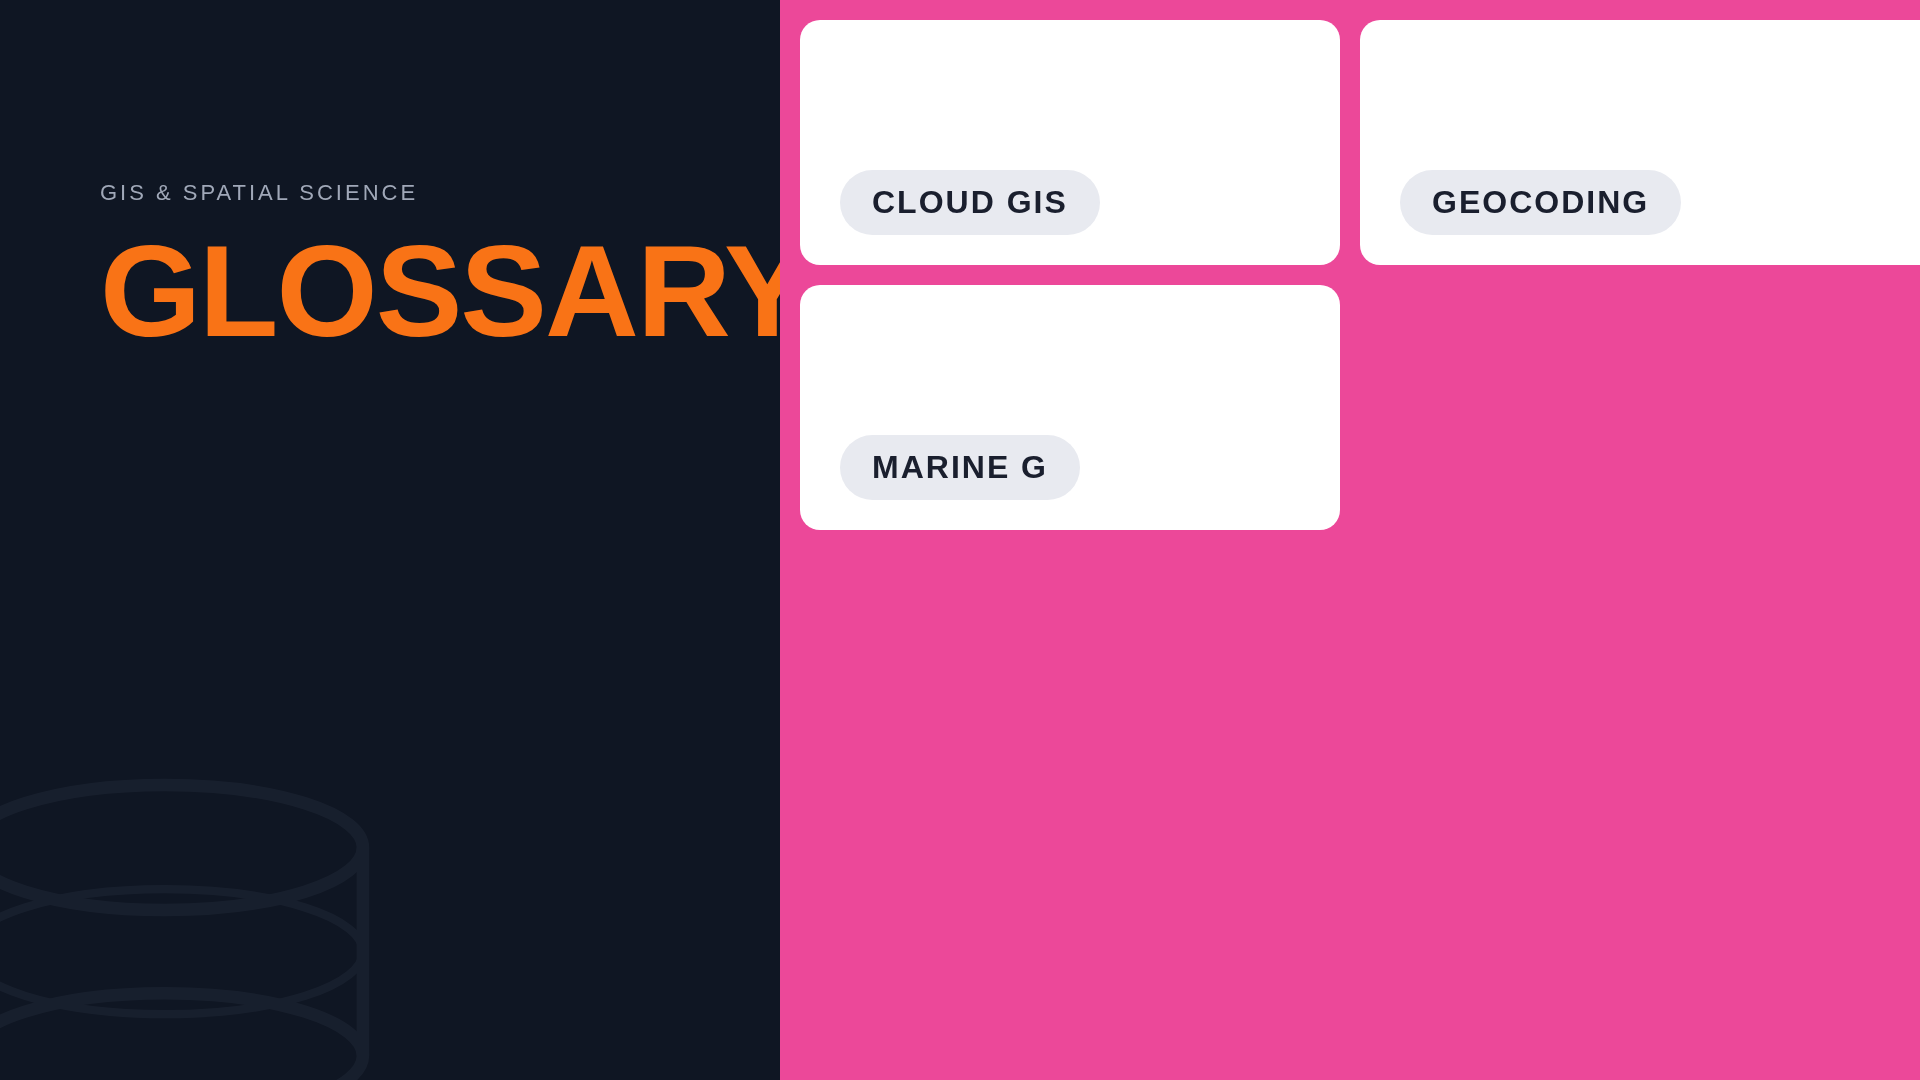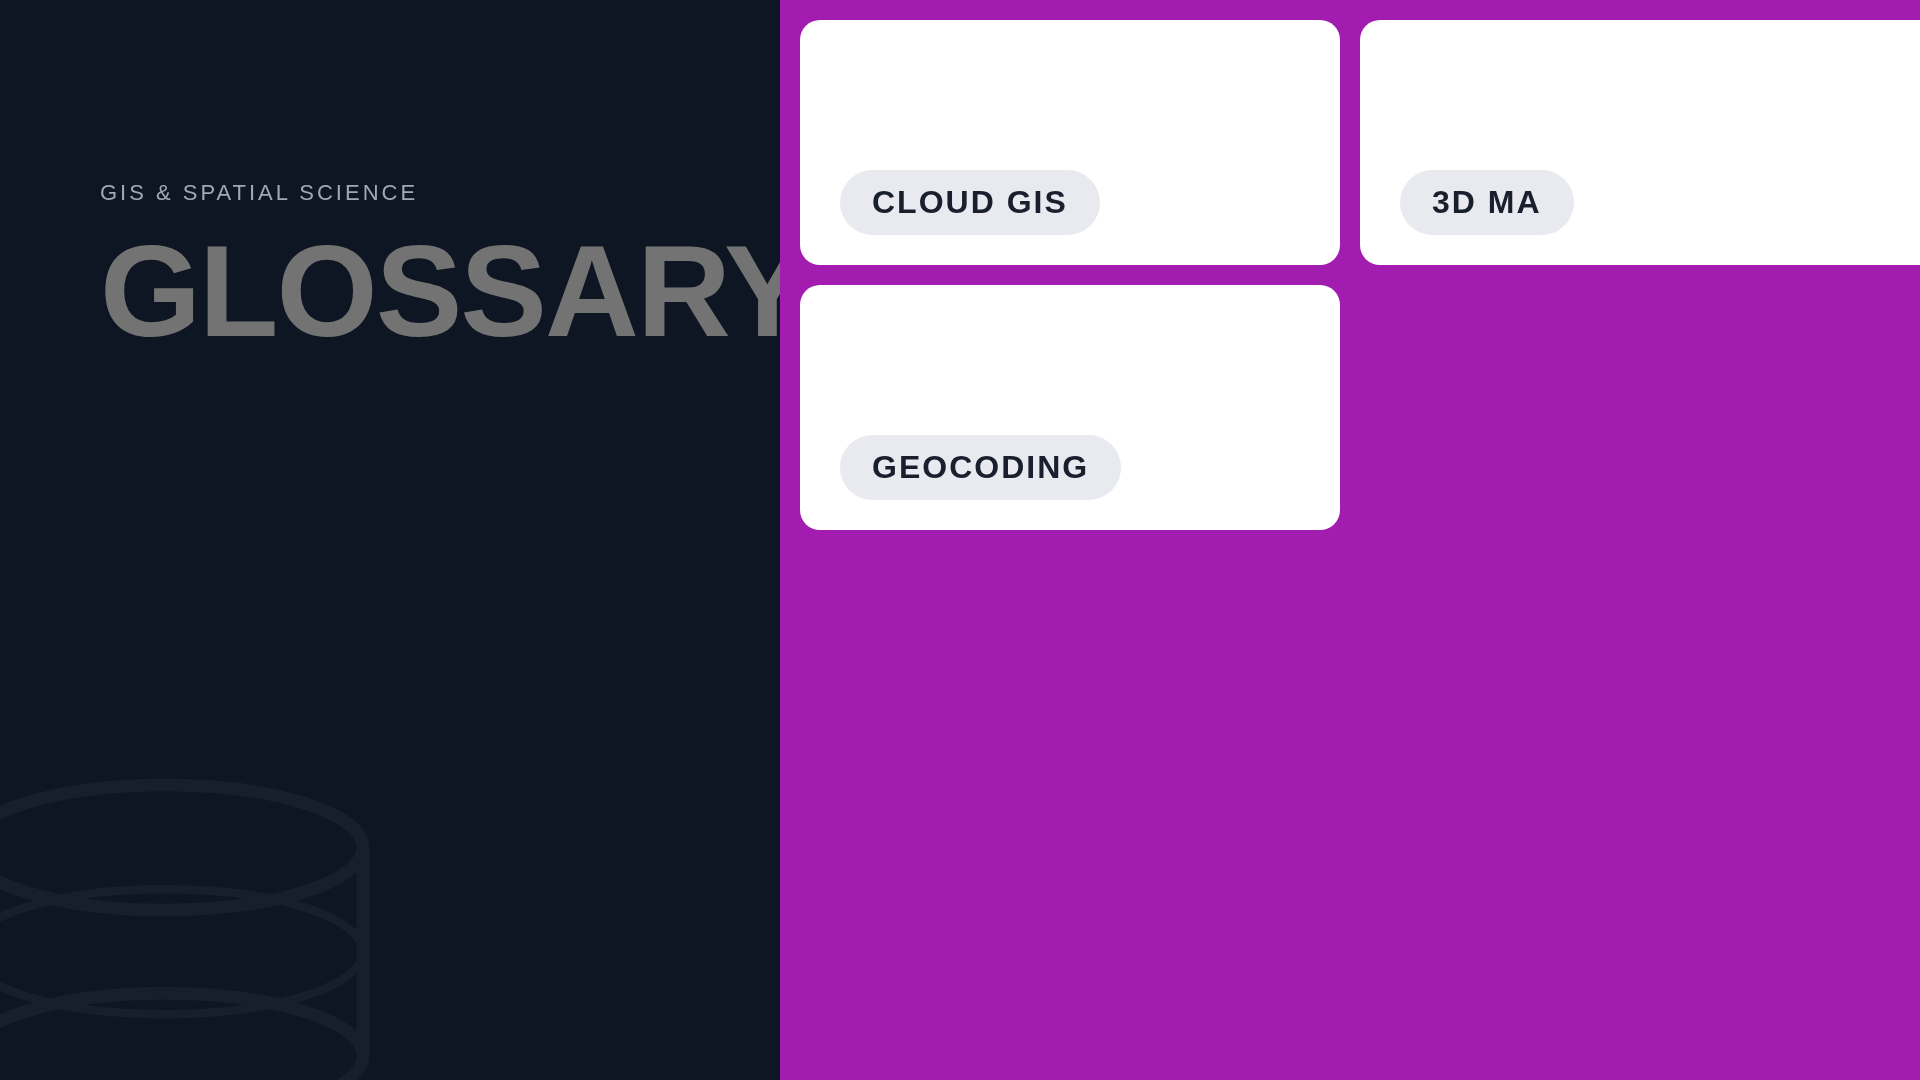--- a/index.html
+++ b/index.html
@@ -33,21 +33,21 @@
     .subtitle {
       color: #a0a8b8;
       font-size: 22px;
       font-weight: 400;
       letter-spacing: 3px;
       text-transform: uppercase;
       margin-bottom: 20px;
     }
 
     .title {
-      color: #737373;
+      color: #f97316;
       font-size: 130px;
       font-weight: 900;
       letter-spacing: -2px;
       line-height: 1;
       text-transform: uppercase;
     }
 
     .decorative-icon {
       position: absolute;
       bottom: -80px;
@@ -58,21 +58,21 @@
     }
 
     .decorative-icon svg {
       width: 100%;
       height: 100%;
     }
 
     .right-panel {
       flex: 1;
       height: 1080px;
-      background-color: #a21caf;
+      background-color: #ec4899;
       display: grid;
       grid-template-columns: 1fr 1fr;
       grid-template-rows: repeat(4, 1fr);
       gap: 20px;
       padding: 20px 20px 20px 20px;
       overflow: hidden;
     }
 
     .card {
       background-color: #ffffff;
@@ -125,19 +125,19 @@
 
       <ellipse cx="200" cy="280" rx="190" ry="60" stroke="#4a5568" stroke-width="8" fill="none"></ellipse>
     </svg>
   </div>
 </div>
 
 <div class="right-panel" id="right-panel">
 <div class="card">
       <span class="card-label">CLOUD GIS</span>
     </div>
-    <div class="card card-partial">
-      <span class="card-label">3D MA</span>
-    </div>
     <div class="card">
       <span class="card-label">GEOCODING</span>
+    </div>
+    <div class="card card-partial">
+      <span class="card-label">MARINE G</span>
     </div>
   </div>
 
 </body></html>

